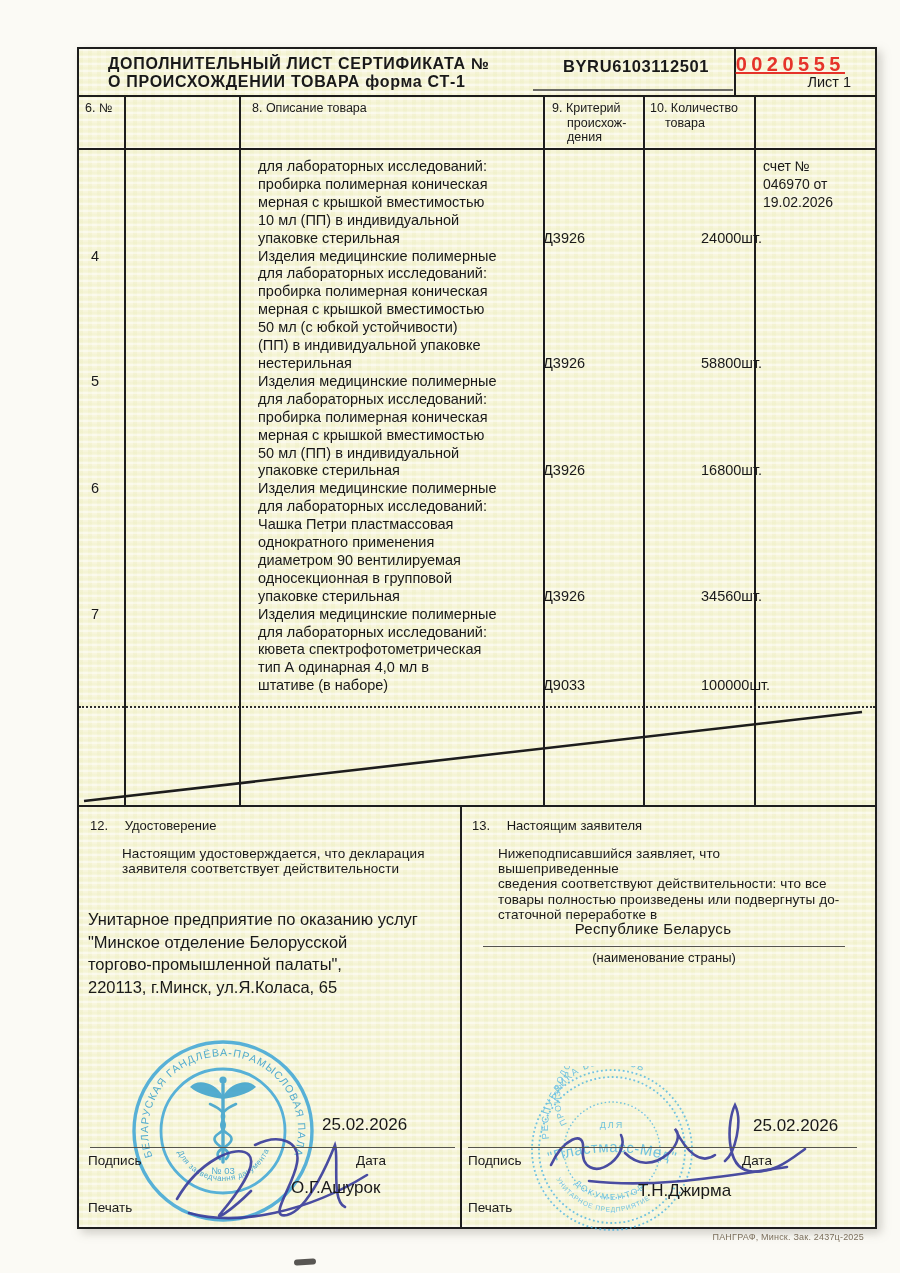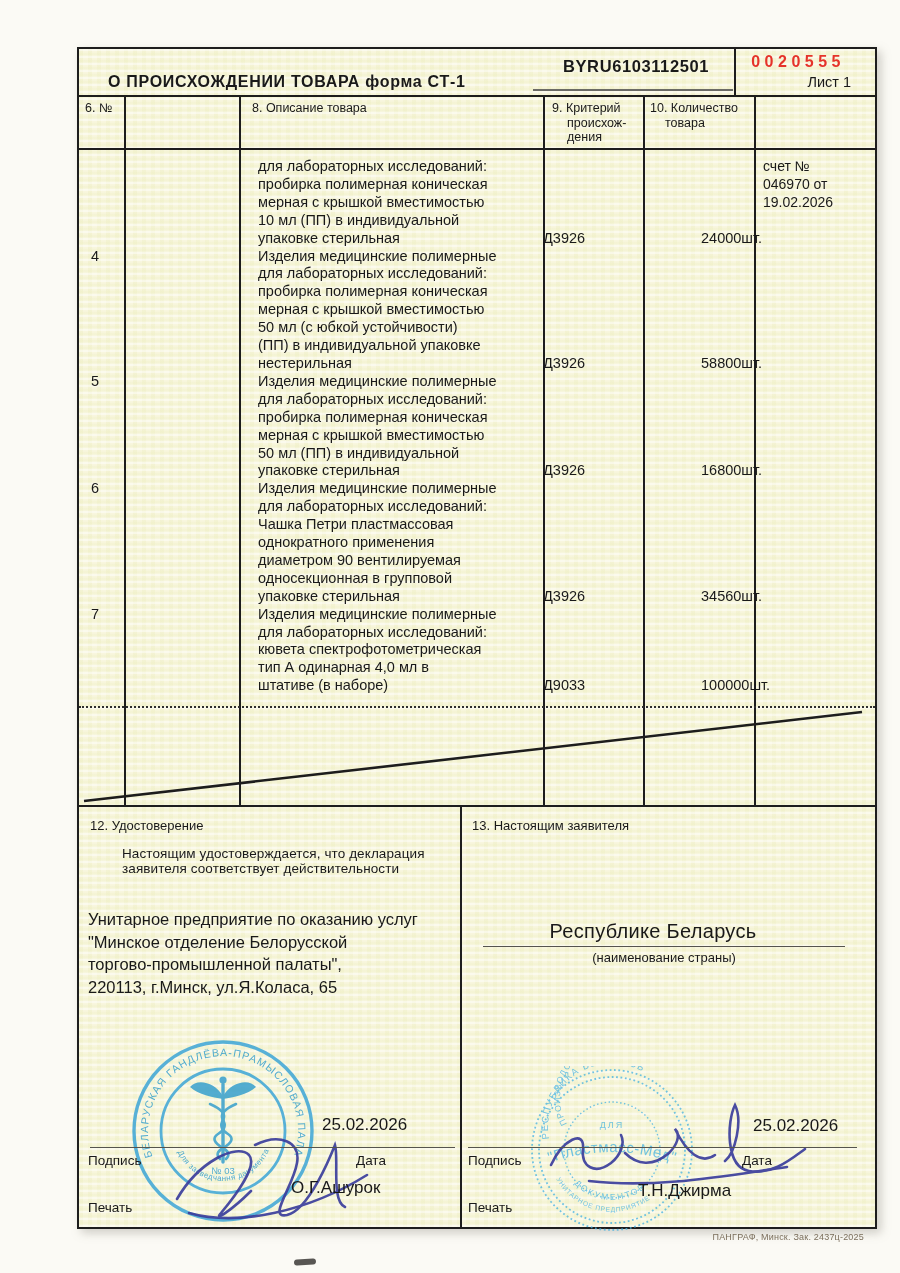--- a/index.html
+++ b/index.html
@@ -23,61 +23,62 @@
   }
   .abs { position:absolute; }
   .hline { position:absolute; left:0; right:0; height:2px; background:#1d1d1d; }
   .vline { position:absolute; width:2px; background:#1d1d1d; }
   .dotline { position:absolute; left:0; right:0; border-top:2.5px dotted #2e2e2e; }
 
   
   .title { font-size:16px; font-weight:700; letter-spacing:.7px; line-height:18px; white-space:nowrap; }
   .cert-num { font-size:16.5px; font-weight:600; letter-spacing:.6px; }
   .blank-line { position:absolute; height:1.5px; background:#6b6b66; }
-  .serial { font-size:16px; font-weight:600; letter-spacing:4.5px; color:#e5332a; }
+  .serial { font-size:20px; font-weight:600; letter-spacing:4.5px; color:#e5332a;text-decoration:underline; }
   .sheet { font-size:14.5px; }
 
   
   .colhead { position:absolute; top:52px; font-size:12.5px; line-height:14.6px; white-space:pre-line; }
   .hang { text-indent:-15px; padding-left:15px; }
 
   
   .tbody { position:absolute; left:0; top:99px; width:796px; padding-top:10px; font-size:14.5px; line-height:17.9px; }
   .trow { display:grid; grid-template-columns:45px 115px 304px 100px 111px 121px; }
   .cell-num { padding-left:12px; }
   .cell-desc { padding-left:19px; white-space:pre-line; }
   .cell-code { align-self:end; }
   .cell-qty { align-self:end; padding-left:12px;margin-left:46px; }
   .cell-inv { padding-left:9px; white-space:pre-line; font-size:14px; }
 
   .diag-svg { position:absolute; left:0; top:658px; width:796px; height:98px; }
 
   
   .sec-head { font-size:13px; white-space:nowrap; }
   .sec-head .no { display:inline-block; }
-  .sec-head .lbl { display:inline-block; }
+  .sec-head .lbl { display:inline-block; margin-left:13px; }
   .para { font-size:13.5px; line-height:15.2px; white-space:pre-line; letter-spacing:.1px; }
   .org { font-size:16.5px; line-height:22.6px; white-space:pre-line; }
-  .country { font-size:20px; letter-spacing:.3px; text-align:center; }
+  .country { font-size:15px; letter-spacing:.3px; text-align:center; }
   .caption { font-size:13px; text-align:center; }
   .rule { position:absolute; height:1.3px; background:#55544e; }
   .date-txt { font-size:17px; }
   .small-lbl { font-size:13.5px; }
   .signer { font-size:17px; }
   .printer-note { position:absolute; font-size:9px; color:#7b6f5c; letter-spacing:.2px; }
   .smudge { position:absolute; left:294px; top:1259px; width:22px; height:6px; background:#2f2d2b; border-radius:3px; opacity:.8; transform:rotate(-4deg); }
 
   .stamp-svg, .sig-svg { position:absolute; }
   svg text { font-family:"Liberation Sans", sans-serif; }
 </style>
 </head>
 <body>
 
 <div class="doc">
 
+  <div class="abs title" style="left:29px; top:6px;">ДОПОЛНИТЕЛЬНЫЙ ЛИСТ СЕРТИФИКАТА №</div>
   <div class="abs title" style="left:29px; top:24px;">О ПРОИСХОЖДЕНИИ ТОВАРА  форма СТ-1</div>
   <div class="abs cert-num" style="left:484px; top:8px;">BYRU6103112501</div>
   <div class="blank-line" style="left:454px; top:40px; width:200px;"></div>
   <div class="vline" style="left:655px; top:0; height:46px;"></div>
   <div class="abs serial" style="right:30px; top:4px;">0020555</div>
   <div class="abs sheet" style="right:24px; top:25px;">Лист 1</div>
   <div class="hline" style="top:46px;"></div>
 
   <div class="colhead" style="left:6px;">6. №</div>
   <div class="colhead" style="left:173px;">8. Описание товара</div>
@@ -220,20 +221,24 @@
   <div class="rule" style="left:11px; top:1098px; width:365px;"></div>
   <div class="abs small-lbl" style="left:9px; top:1104px;">Подпись</div>
   <div class="abs small-lbl" style="left:277px; top:1104px;">Дата</div>
   <div class="abs signer" style="left:212px; top:1129px;">О.Г.Ашурок</div>
   <div class="abs small-lbl" style="left:9px; top:1151px;">Печать</div>
 
   <div class="abs sec-head" style="left:393px; top:769px;">
     <span class="no">13.</span>
     <span class="lbl">Настоящим заявителя</span>
   </div>
+  <div class="abs para" style="left:419px; top:797px; width:345px;">Нижеподписавшийся заявляет, что вышеприведенные
+сведения соответствуют действительности: что все
+товары полностью произведены или подвергнуты до-
+статочной переработке в</div>
   <div class="abs country" style="left:399px; top:871px; width:350px;">Республике Беларусь</div>
   <div class="rule" style="left:404px; top:897px; width:362px;"></div>
   <div class="abs caption" style="left:404px; top:901px; width:362px;">(наименование страны)</div>
 
   <svg class="stamp-svg" style="left:449px; top:1017px; opacity:.75;" width="168" height="168" viewBox="0 0 168 168">
     <defs>
       <path id="rs-a" d="M 21,72.9 A 64,64 0 1 1 147,72.9" fill="none"></path>
       <path id="rs-b" d="M 39,58 A 52,52 0 1 1 129,58" fill="none"></path>
       <path id="rs-c" d="M 18,98 Q 84,74 150,98" fill="none"></path>
       <path id="rs-d" d="M 39,108 A 52,52 0 0 0 129,108" fill="none"></path>

